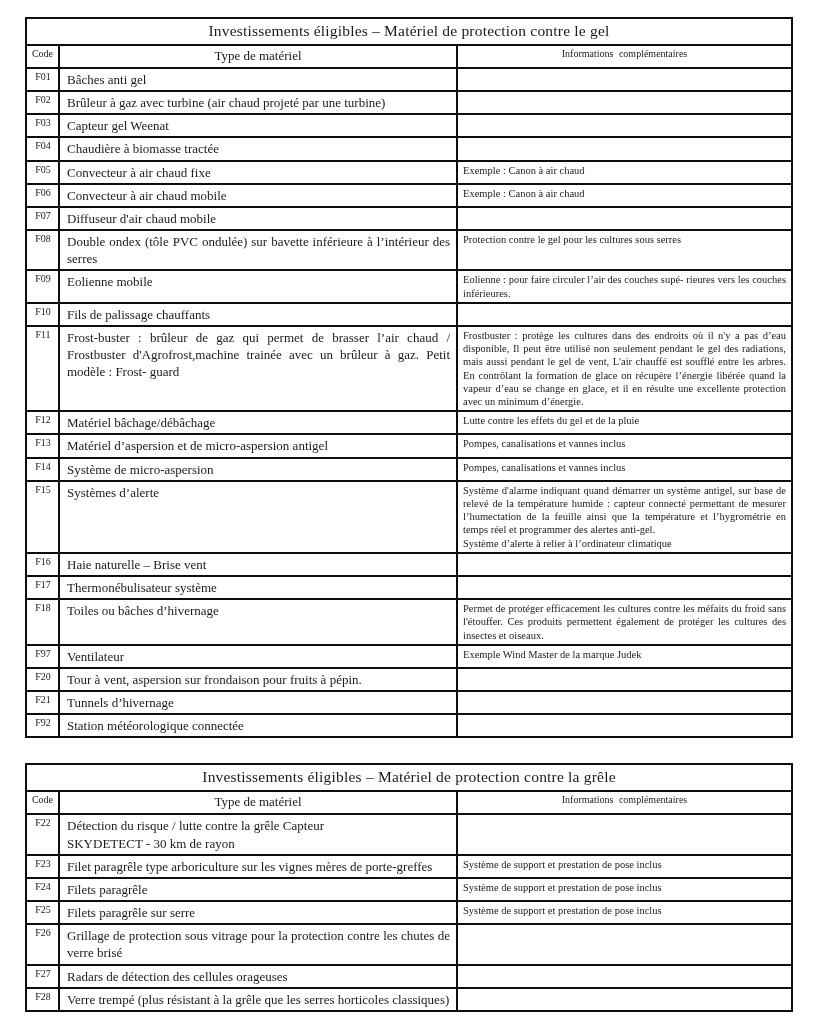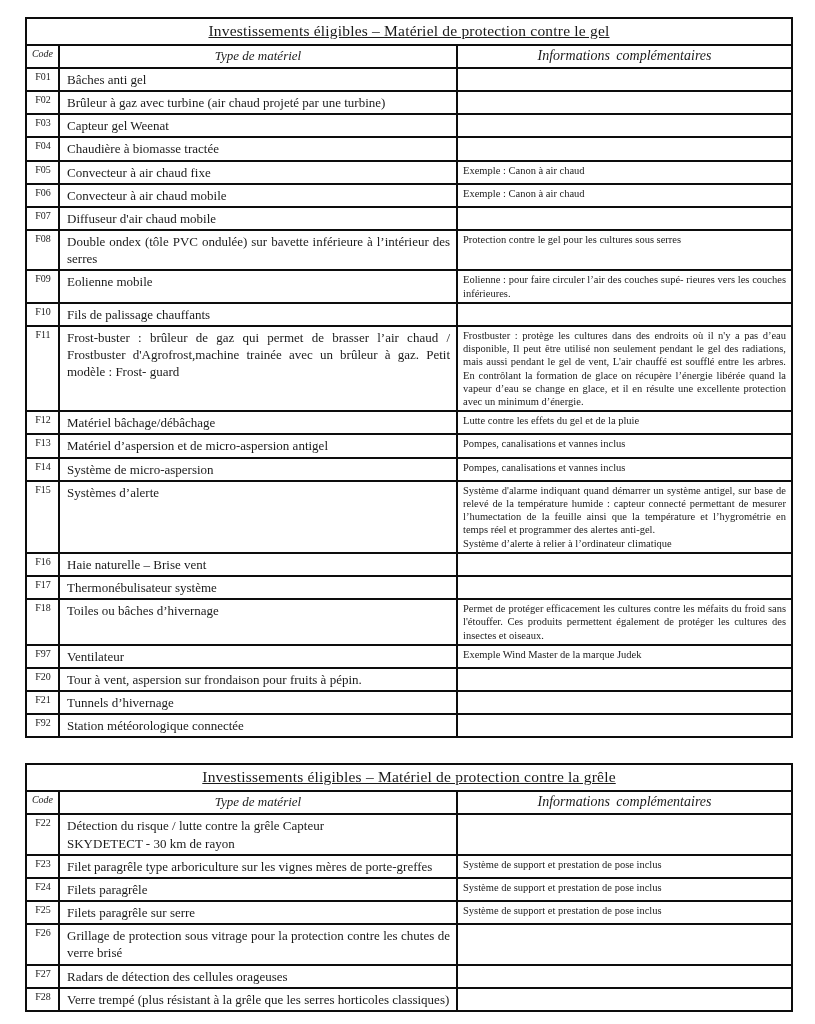--- a/index.html
+++ b/index.html
@@ -30,33 +30,31 @@
   col.c-info { width: 335px; }
 
   th.title-cell {
     text-align: center;
     font-weight: normal;
     padding: 3px 4px 4px 4px;
     height: 27px;
   }
   .title-text {
     font-size: 15.5px;
-    text-decoration: underline;
     letter-spacing: 0.2px;
     margin-top: 38px;
   }
   th.code-h, th.type-h, th.info-h {
-    font-style: italic;
     font-weight: normal;
     text-align: center;
     padding: 2px 3px 3px 3px;
   }
   th.code-h { font-size: 10px; }
   th.type-h { font-size: 13px; }
-  th.info-h { font-size: 14px; word-spacing: 3px; }
+  th.info-h { font-size: 10px; word-spacing: 3px; }
 
   td.code {
     font-size: 10px;
     padding: 2px 2px 1px 3px;
     text-align: center;
   }
   td.type {
     font-size: 13px;
     line-height: 1.32;
     padding: 2px 6px 2px 7px;

